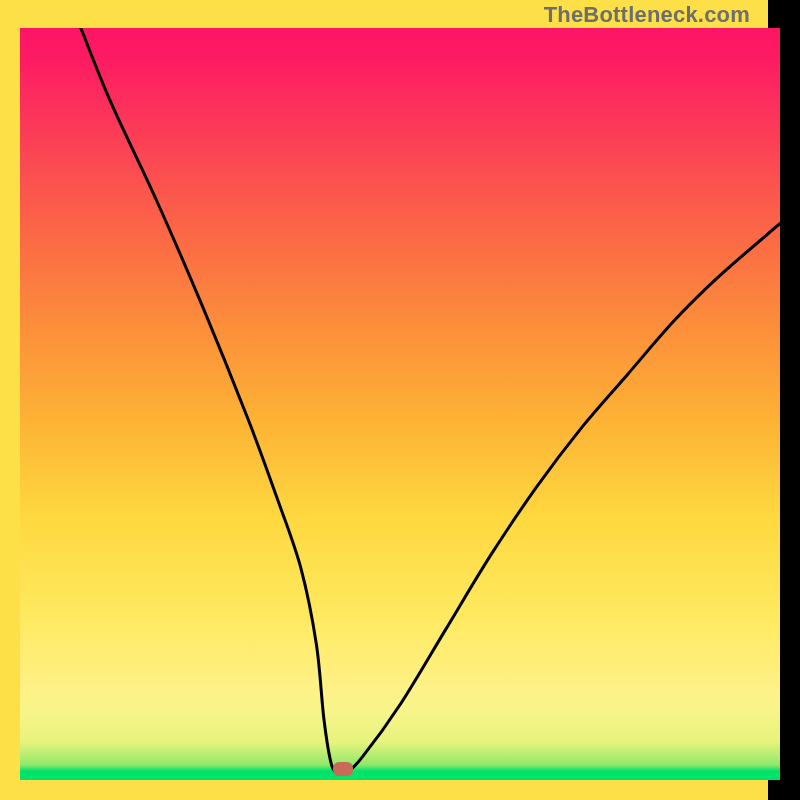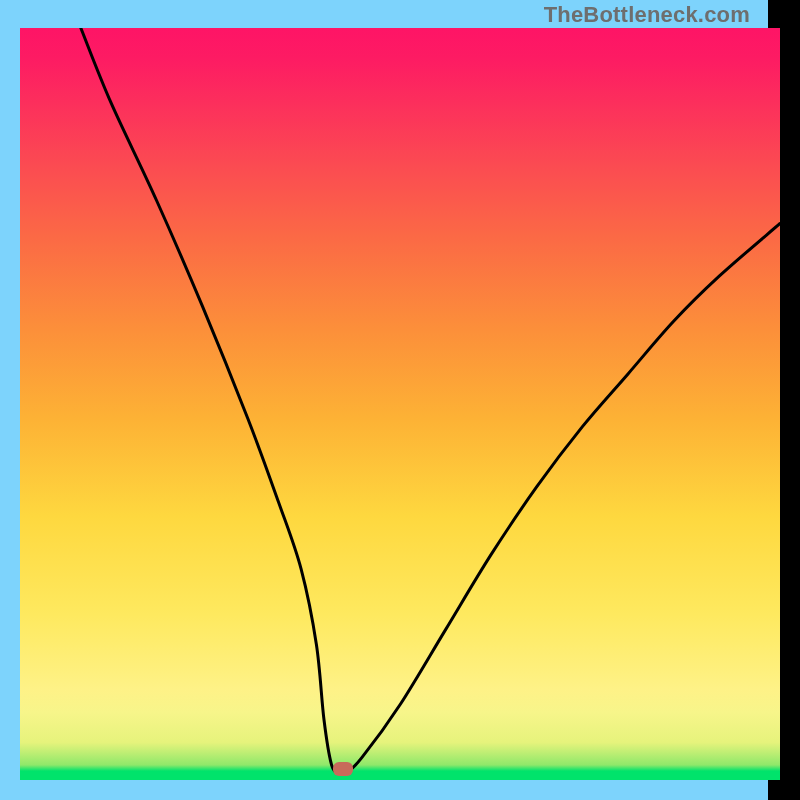--- a/index.html
+++ b/index.html
@@ -8,21 +8,21 @@
     width: 800px;
     height: 800px;
     background: #000;
     overflow: hidden;
     font-family: Arial, Helvetica, sans-serif;
   }
   .frame {
     position: relative;
     width: 768px;
     height: 800px;
-    background: #7dd3fc;
+    background: #fde047;
   }
   .watermark {
     position: absolute;
     top: 2px;
     right: 18px;
     color: #6e6e6e;
     font-size: 22px;
     font-weight: 600;
     letter-spacing: 0.2px;
     z-index: 10;

